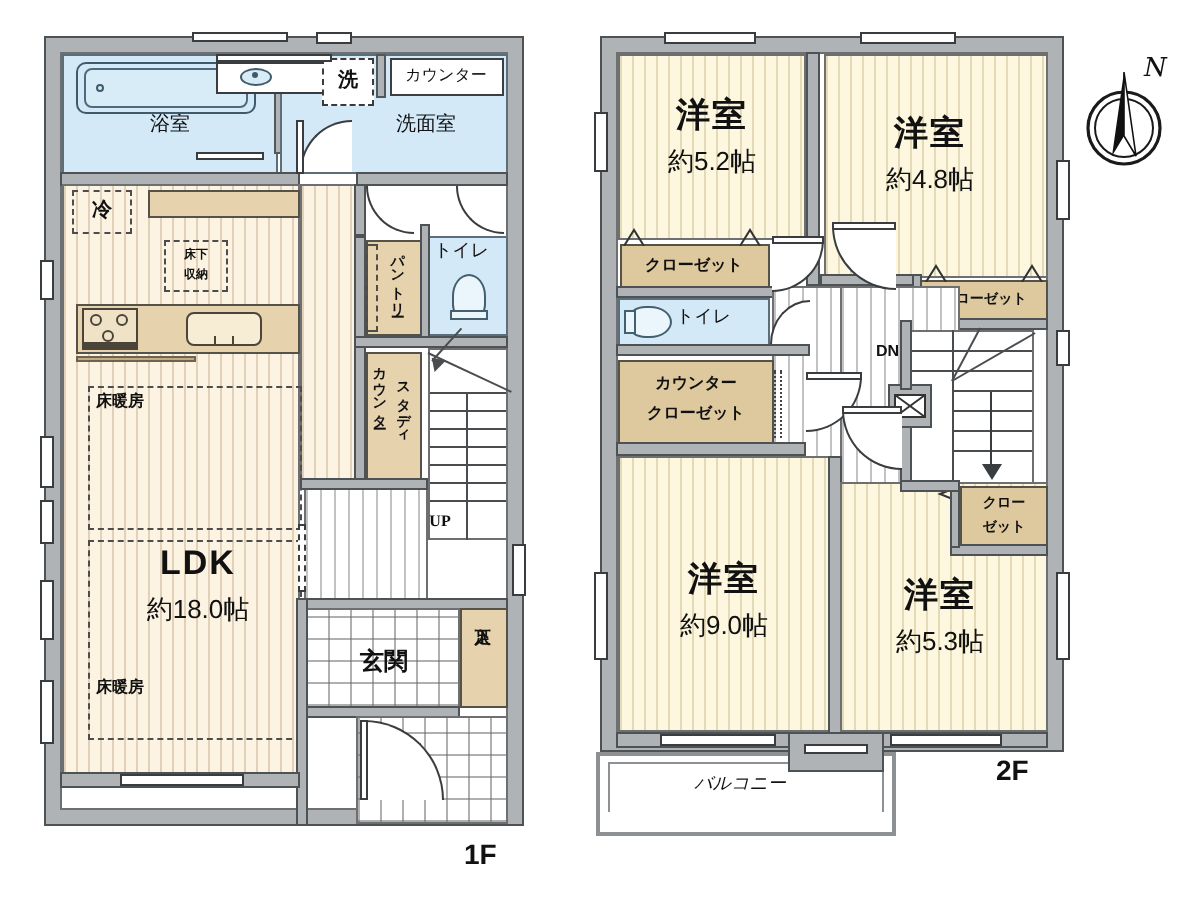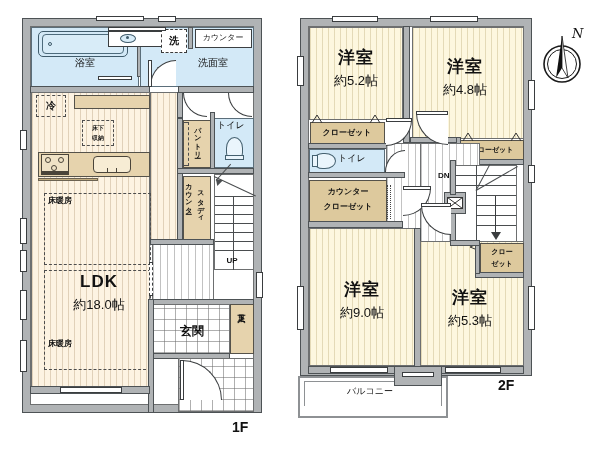--- a/index.html
+++ b/index.html
@@ -179,21 +179,21 @@
     <div class="abs" style="left:215px;top:205px;width:38px;height:1px;background:#4a4d4f;"></div>
     <div class="abs" style="left:215px;top:214px;width:38px;height:1px;background:#4a4d4f;"></div>
     <div class="abs" style="left:215px;top:223px;width:38px;height:1px;background:#4a4d4f;"></div>
     <div class="abs" style="left:215px;top:232px;width:38px;height:1px;background:#4a4d4f;"></div>
     <div class="abs" style="left:215px;top:241px;width:38px;height:1px;background:#4a4d4f;"></div>
     <div class="abs" style="left:215px;top:250px;width:38px;height:1px;background:#4a4d4f;"></div>
     <div class="abs" style="left:233px;top:196px;width:1px;height:74px;background:#4a4d4f;"></div>
     <div class="abs" style="left:214px;top:176px;width:46px;height:1px;background:#4a4d4f;transform:rotate(25deg);transform-origin:left center;"></div>
     <div class="abs" style="left:216px;top:180px;width:22px;height:1px;background:#4a4d4f;transform:rotate(-48deg);transform-origin:left center;"></div>
     <div class="abs" style="left:214px;top:178px;width:0;height:0;border-left:4px solid transparent;border-right:4px solid transparent;border-bottom:6px solid #4a4d4f;transform:rotate(-45deg);"></div>
-    <div class="lbl c f-s bold" style="left:232px;top:261px;">UP</div>
+    <div class="lbl c f-s bold" style="left:220px;top:261px;font-family:Liberation Serif, serif;">UP</div>
 
     <div class="abs tile plank" style="left:152px;top:244px;width:62px;height:56px;"></div>
     <div class="abs wall" style="left:150px;top:239px;width:64px;height:6px;"></div>
 
     <div class="abs" style="left:149px;top:262px;width:4px;height:34px;background:#fff;border:1px dashed #3a3d3f;"></div>
 
     <div class="abs wall" style="left:152px;top:299px;width:102px;height:6px;"></div>
     <div class="abs tile gridtile" style="left:152px;top:304px;width:78px;height:50px;"></div>
     <div class="lbl c f-xl bold" style="left:192px;top:331px;">玄関</div>
 
@@ -322,21 +322,21 @@
     <svg class="abs" style="left:178px;top:241px;width:14px;height:12px;" viewBox="0 0 14 12">
       <polyline points="12,2 2,6 12,10" fill="none" stroke="#333" stroke-width="1"></polyline>
     </svg>
     <div class="abs wall" style="left:185px;top:272px;width:49px;height:6px;"></div>
     <div class="abs wall" style="left:185px;top:240px;width:5px;height:34px;"></div>
     <div class="abs wall" style="left:160px;top:240px;width:30px;height:6px;"></div>
 
     <div class="abs wall" style="left:18px;top:366px;width:216px;height:8px;"></div>
     <div class="abs" style="left:8px;top:376px;width:150px;height:42px;background:#ffffff;border:2px solid #8e9194;"></div>
     <div class="abs" style="left:14px;top:381px;width:138px;height:25px;border:1px solid #8e9194;border-bottom:none;"></div>
-    <div class="lbl c f-m" style="left:80px;top:392px;">バルコニー</div>
+    <div class="lbl c f-m" style="left:80px;top:392px;font-style:italic;">バルコニー</div>
     <div class="abs wall" style="left:104px;top:366px;width:48px;height:20px;"></div>
     <div class="abs" style="left:112px;top:372px;width:32px;height:5px;background:#fff;border:1px solid #3a3d3f;"></div>
 
     <div class="abs win-h" style="left:42px;top:16px;width:46px;height:6px;"></div>
     <div class="abs win-h" style="left:140px;top:16px;width:48px;height:6px;"></div>
     <div class="abs win-v" style="left:7px;top:56px;width:7px;height:30px;"></div>
     <div class="abs win-v" style="left:7px;top:286px;width:7px;height:44px;"></div>
     <div class="abs win-v" style="left:238px;top:80px;width:7px;height:30px;"></div>
     <div class="abs win-v" style="left:238px;top:286px;width:7px;height:44px;"></div>
     <div class="abs win-v" style="left:238px;top:165px;width:7px;height:18px;"></div>

